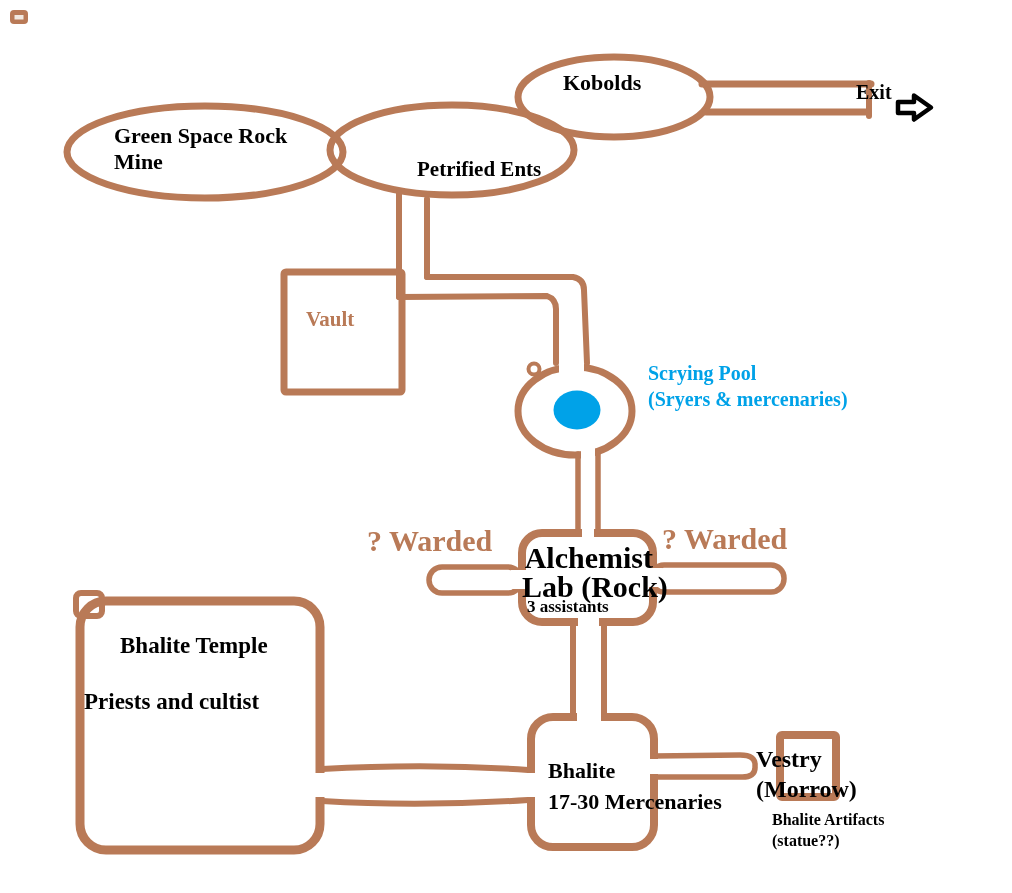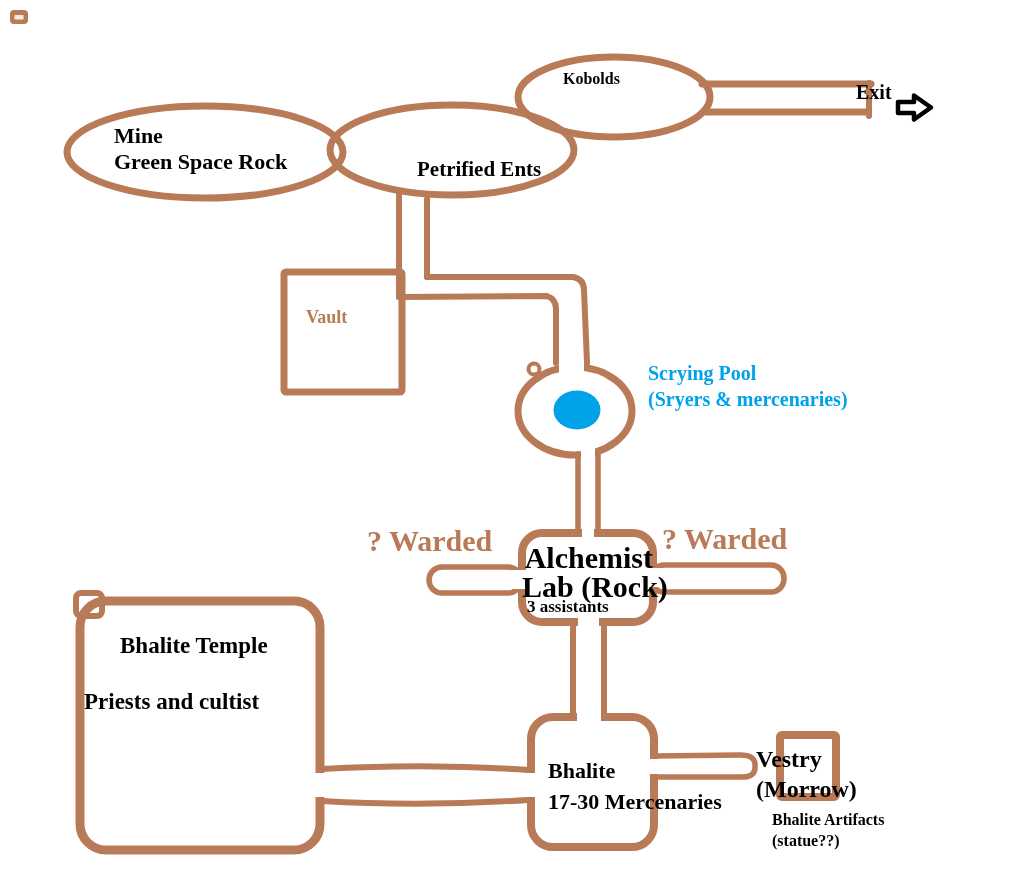--- a/index.html
+++ b/index.html
@@ -24,25 +24,25 @@
     position:absolute;
     font-weight:bold;
     color:var(--black);
     white-space:nowrap;
     line-height:1.15;
   }
   .lbl span{display:block;}
   .brown-text{color:var(--brown);}
   .blue-text{color:var(--blue);}
 
-  .lbl-kobolds   {left:563px;top:70px;  font-size:16px;}
+  .lbl-kobolds   {left:563px;top:70px;  font-size:22px;}
   .lbl-exit      {left:856px;top:81px;  font-size:20px;}
   .lbl-mine      {left:114px;top:123px; font-size:22px;line-height:26px;}
   .lbl-petrified {left:417px;top:157px; font-size:21px;}
-  .lbl-vault     {left:306px;top:307px; font-size:18px;}
+  .lbl-vault     {left:306px;top:307px; font-size:21px;}
   .lbl-pool      {left:648px;top:351px; font-size:20px;line-height:26px;margin-top:9px;}
   .lbl-warded-l  {left:367px;top:524px; font-size:30px;}
   .lbl-warded-r  {left:662px;top:522px; font-size:30px;}
   .lbl-lab       {left:522px;top:543px; width:131px;text-align:right;font-size:30px;line-height:29px;}
   .lbl-lab-asst  {left:527px;top:597px; font-size:17px;}
   .lbl-temple1   {left:84px; top:633px; font-size:23px;padding-left:36px;}
   .lbl-temple2   {left:84px; top:689px; font-size:23px;}
   .lbl-barracks  {left:548px;top:755px; font-size:22px;line-height:31px;}
   .lbl-vestry    {left:756px;top:744px; font-size:24px;line-height:30px;}
   .lbl-artifacts {left:772px;top:809px; font-size:16px;line-height:21px;}
@@ -120,22 +120,22 @@
     <g>
       <rect x="10" y="10" width="18" height="14" rx="4" fill="#B97A57"></rect>
       <rect x="14.5" y="15" width="9" height="4.5" fill="#F2E9E1"></rect>
     </g>
   </svg>
 
   <div class="lbl lbl-kobolds">Kobolds</div>
   <div class="lbl lbl-exit">Exit</div>
 
   <div class="lbl lbl-mine">
+    <span>Green Space Rock</span>
     <span>Mine</span>
-    <span>Green Space Rock</span>
   </div>
 
   <div class="lbl lbl-petrified">Petrified Ents</div>
 
   <div class="lbl lbl-vault brown-text">Vault</div>
 
   <div class="lbl lbl-pool blue-text">
     <span>Scrying Pool</span>
     <span>(Sryers &amp; mercenaries)</span>
   </div>

